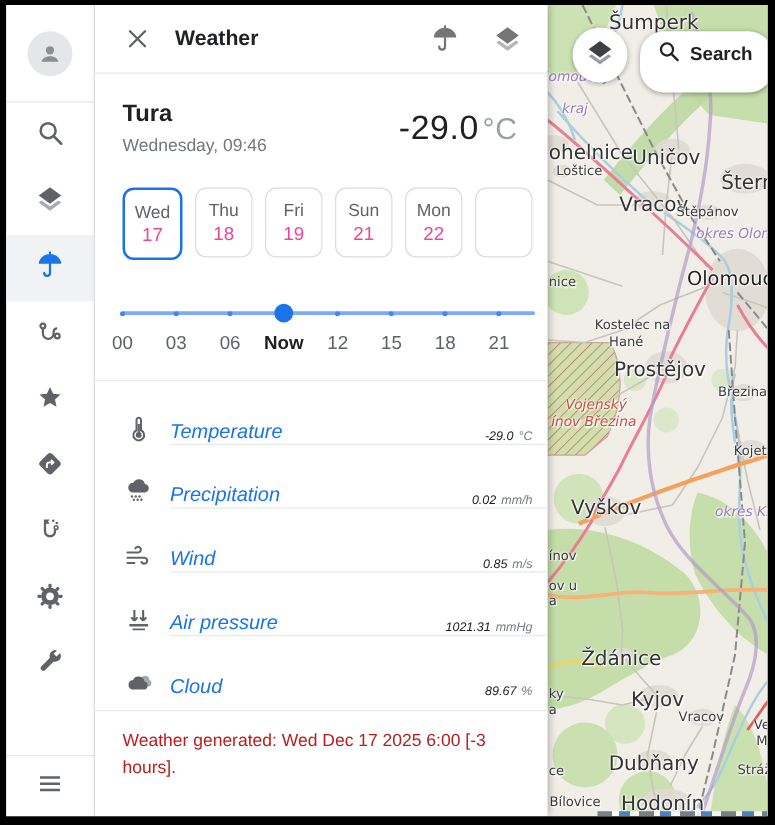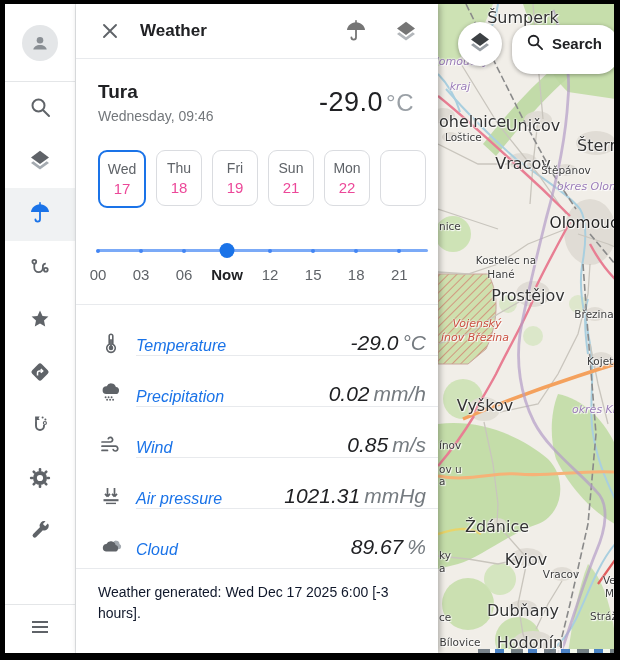--- a/index.html
+++ b/index.html
@@ -36,24 +36,24 @@
   .slider-track{position:absolute;left:0;top:9px;width:330px;height:3px;background:#7baaf7;border-radius:2px;}
   .slider-tick{position:absolute;top:8.5px;width:4px;height:4px;border-radius:50%;background:#4285f4;transform:translateX(-50%);}
   .slider-thumb{position:absolute;top:3px;width:15px;height:15px;border-radius:50%;background:#1a73e8;transform:translateX(-50%);cursor:pointer;}
   .slider-label{position:absolute;top:26px;transform:translateX(-50%);font-size:15px;color:#5f6368;}
   .slider-label.now{color:#202124;font-weight:700;}
 
   .section-divider{height:1px;background:#e8eaed;margin-top:12px;}
   .metric-row{height:50px;display:flex;align-items:flex-end;padding:0 12px 0 22px;font-style:italic;}
   .metric-icon{width:26px;display:flex;justify-content:center;}
   .metric-label{margin-left:12px;font-size:16px;color:#1a73e8;cursor:pointer;}
-  .metric-value{margin-left:auto;font-size:21px;color:#202124;}
+  .metric-value{margin-left:auto;font-size:10px;color:#202124;}
   .metric-value .unit{color:#757b80;margin-left:4px;}
   .inset-divider{height:1px;background:#e8eaed;margin-left:60px;}
-  .footer-note{border-top:1px solid #e8eaed;padding:13px 40px 0 22px;font-size:14px;color:#0f172a;line-height:1.5;}
+  .footer-note{border-top:1px solid #e8eaed;padding:13px 40px 0 22px;font-size:14px;color:#b91c1c;line-height:1.5;}
 
   
   .map{position:relative;flex:1;overflow:hidden;background:#f1eee8;}
   .map svg.basemap{position:absolute;left:0;top:0;}
   .map-labels{position:absolute;inset:0;pointer-events:none;}
   .ml{position:absolute;white-space:nowrap;font-family:"DejaVu Sans",sans-serif;text-shadow:0 0 2px #fff,0 0 2px #fff,1px 1px 1px #fff;}
   .ml.c{transform:translateX(-50%);}
   .ml-town{font-size:10.5px;color:#3c3c3c;}
   .ml-town13{font-size:16px;color:#333;}
   .ml-city{font-size:15.5px;color:#222;}

